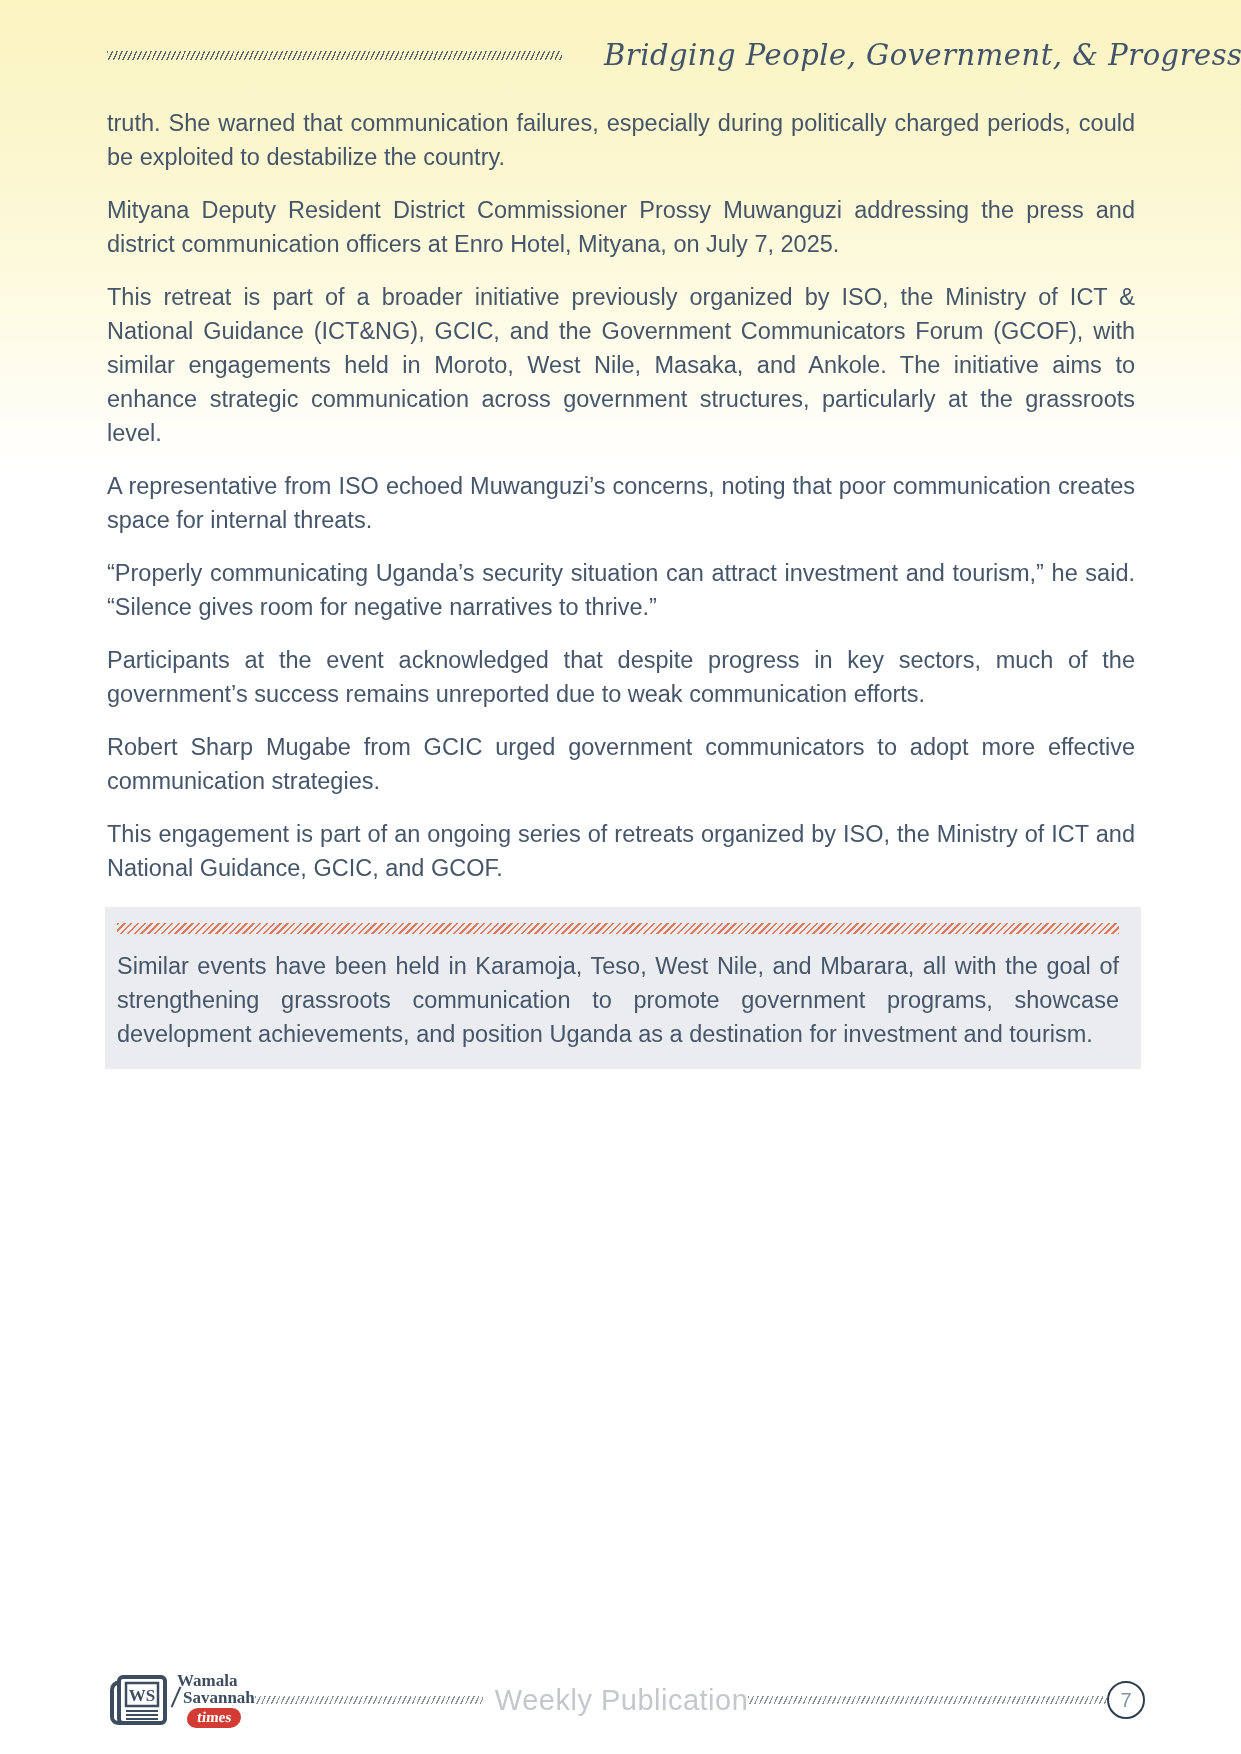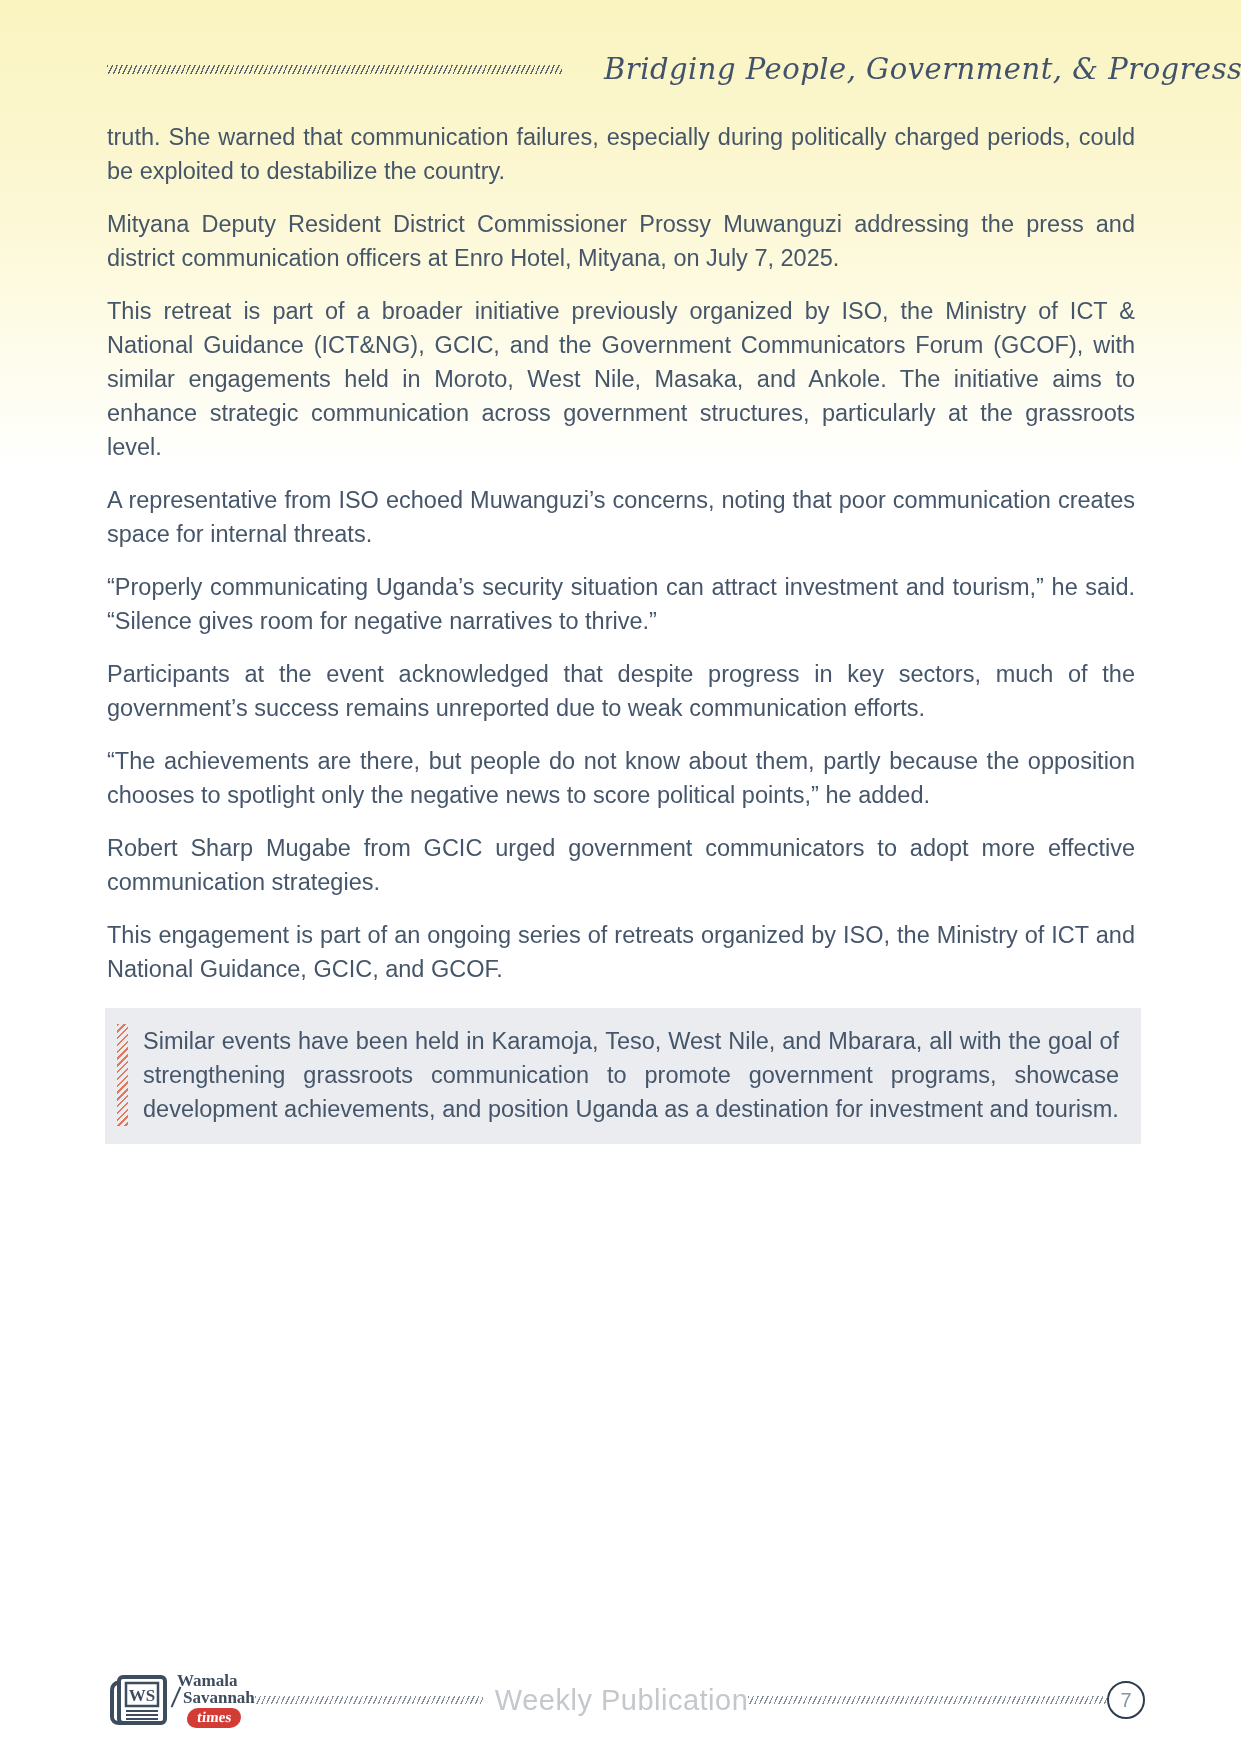--- a/index.html
+++ b/index.html
@@ -12,21 +12,21 @@
     overflow: hidden;
     font-family: "Liberation Sans", sans-serif;
     background: linear-gradient(180deg, #faf4c1 0%, #fbf6cd 8%, #fdfadf 16%, #ffffff 27%, #ffffff 100%);
   }
 
   
   .header {
     display: flex;
     align-items: center;
     gap: 42px;
-    padding: 52px 106px 0 107px;
+    padding: 38px 106px 0 107px;
   }
   .hatch {
     height: 9px;
     background: repeating-linear-gradient(115deg,
       #5d656f 0, #5d656f 1.3px, rgba(0,0,0,0) 1.3px, rgba(0,0,0,0) 4.4px);
   }
   .header .hatch { flex: 0 0 455px; }
   .tagline {
     flex: 1;
     text-align: right;
@@ -52,20 +52,21 @@
   .article p:last-of-type { margin-bottom: 0; }
 
   
   .callout {
     margin: 22px 100px 0 105px;
     background: #eaecf0;
     display: flex;
     align-items: stretch;
     gap: 15px;
     padding: 16px 22px 18px 12px;
+    flex-direction: column;
   }
   .callout-hatch {
     flex: 0 0 11px;
     background: repeating-linear-gradient(135deg,
       #dd7a5f 0, #dd7a5f 1.7px, rgba(0,0,0,0) 1.7px, rgba(0,0,0,0) 4.8px);
   }
   .callout-text {
     color: #46566a;
     font-size: 23.5px;
     line-height: 34px;
@@ -155,21 +156,20 @@
     <div class="tagline">Bridging People, Government, &amp; Progress</div>
   </div>
 
   <div class="article">
     <p>truth. She warned that communication failures, especially during politically charged periods, could be exploited to destabilize the country.</p>
     <p>Mityana Deputy Resident District Commissioner Prossy Muwanguzi addressing the press and district communication officers at Enro Hotel, Mityana, on July 7, 2025.</p>
     <p>This retreat is part of a broader initiative previously organized by ISO, the Ministry of ICT &amp; National Guidance (ICT&amp;NG), GCIC, and the Government Communicators Forum (GCOF), with similar engagements held in Moroto, West Nile, Masaka, and Ankole. The initiative aims to enhance strategic communication across government structures, particularly at the grassroots level.</p>
     <p>A representative from ISO echoed Muwanguzi’s concerns, noting that poor communication creates space for internal threats.</p>
     <p>“Properly communicating Uganda’s security situation can attract investment and tourism,” he said. “Silence gives room for negative narratives to thrive.”</p>
     <p>Participants at the event acknowledged that despite progress in key sectors, much of the government’s success remains unreported due to weak communication efforts.</p>
-    <p>“The achievements are there, but people do not know about them, partly because the opposition chooses to spotlight only the negative news to score political points,” he added.</p>
     <p>Robert Sharp Mugabe from GCIC urged government communicators to adopt more effective communication strategies.</p>
     <p>This engagement is part of an ongoing series of retreats organized by ISO, the Ministry of ICT and National Guidance, GCIC, and GCOF.</p>
   </div>
 
   <div class="callout">
     <div class="callout-hatch"></div>
     <div class="callout-text">Similar events have been held in Karamoja, Teso, West Nile, and Mbarara, all with the goal of strengthening grassroots communication to promote government programs, showcase development achievements, and position Uganda as a destination for investment and tourism.</div>
   </div>
 
   <div class="footer">

